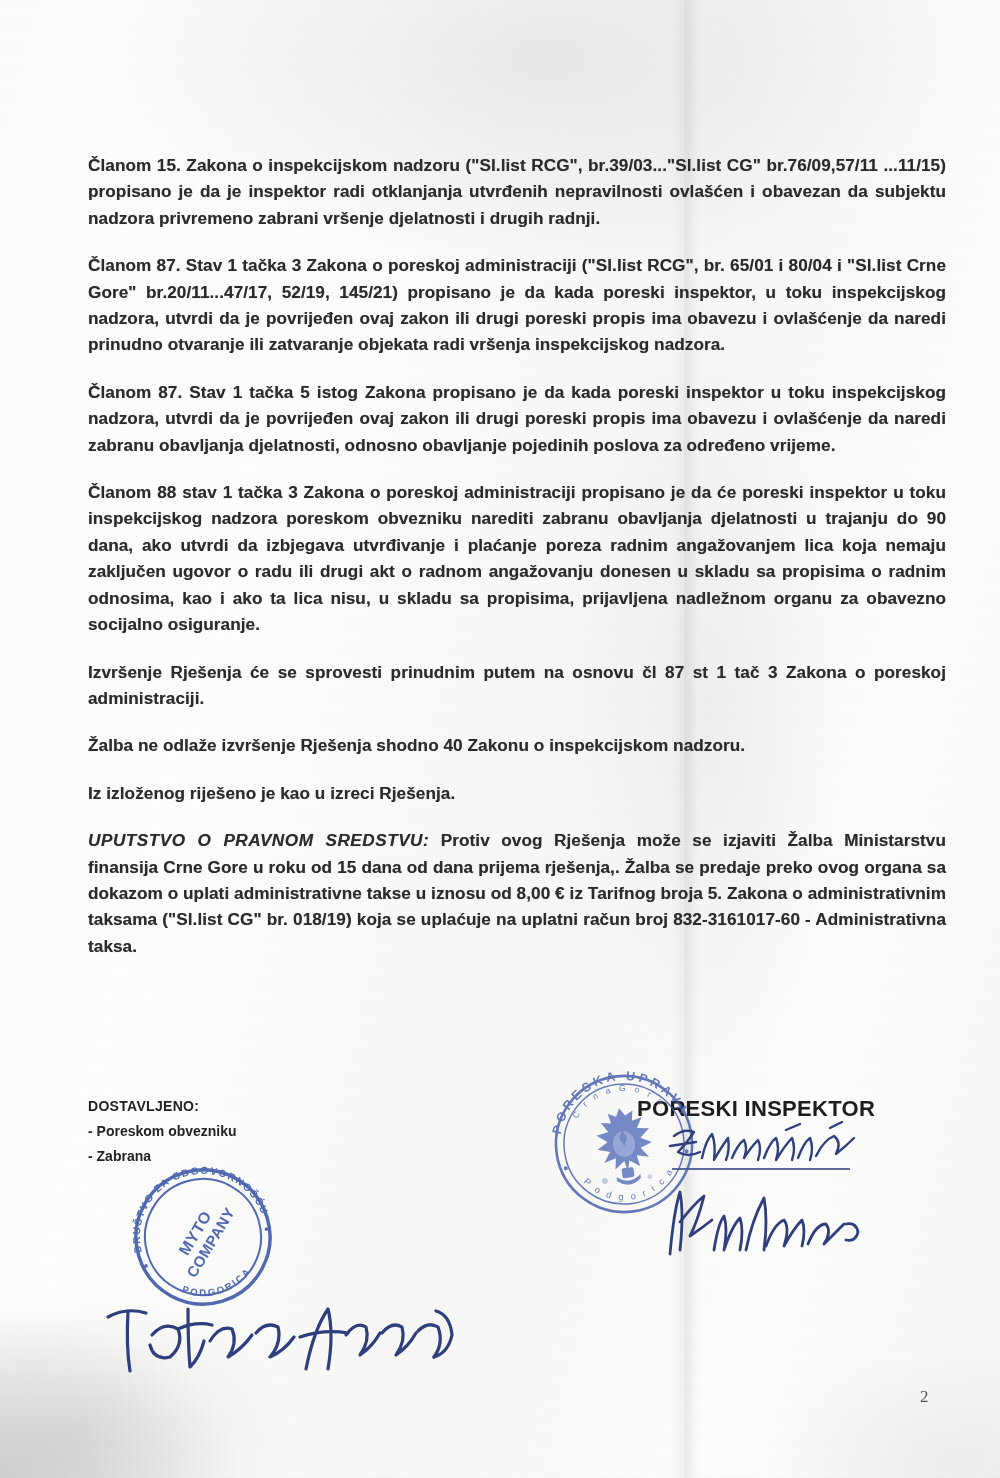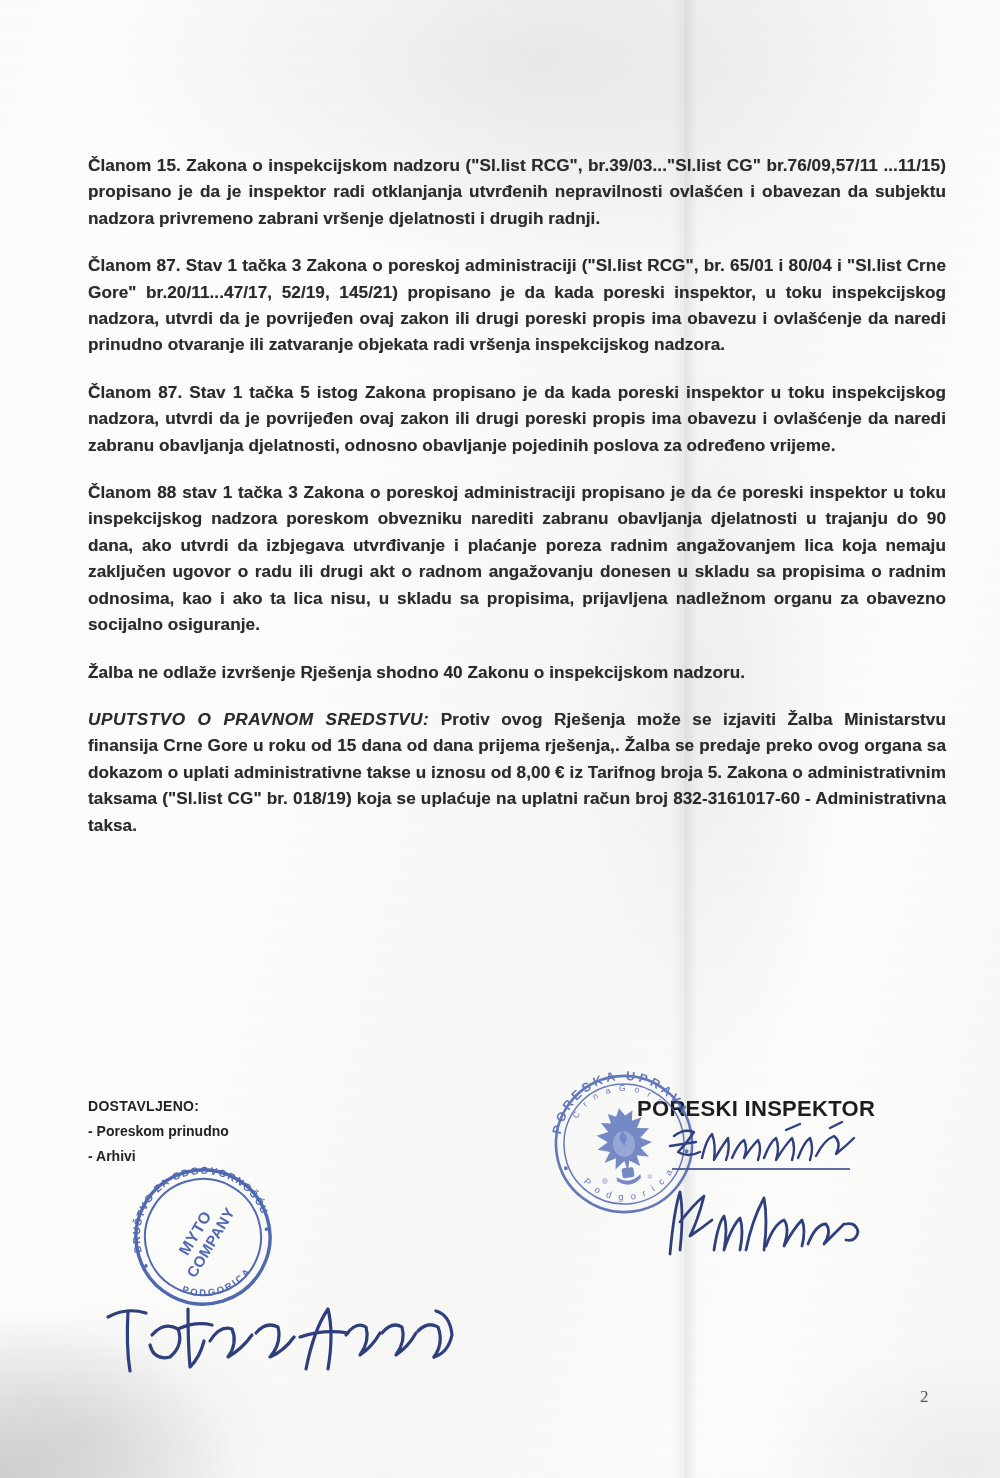--- a/index.html
+++ b/index.html
@@ -133,31 +133,33 @@
 
     <p class="para">Članom 15. Zakona o inspekcijskom nadzoru ("Sl.list RCG", br.39/03..."Sl.list CG" br.76/09,57/11 ...11/15) propisano je da je inspektor radi otklanjanja utvrđenih nepravilnosti ovlašćen i obavezan da subjektu nadzora privremeno zabrani vršenje djelatnosti i drugih radnji.</p>
 
     <p class="para">Članom 87. Stav 1 tačka 3 Zakona o poreskoj administraciji ("Sl.list RCG", br. 65/01 i 80/04 i "Sl.list Crne Gore" br.20/11...47/17, 52/19, 145/21) propisano je da kada  poreski inspektor, u toku inspekcijskog nadzora, utvrdi da je povrijeđen ovaj zakon ili drugi poreski propis ima obavezu i ovlašćenje da naredi prinudno otvaranje ili zatvaranje objekata radi vršenja inspekcijskog nadzora.</p>
 
     <p class="para">Članom 87. Stav 1 tačka 5 istog Zakona propisano je da kada poreski inspektor u toku inspekcijskog nadzora, utvrdi da je povrijeđen ovaj zakon ili drugi poreski propis ima obavezu i ovlašćenje da naredi zabranu obavljanja djelatnosti, odnosno obavljanje pojedinih poslova za određeno vrijeme.</p>
 
     <p class="para">Članom 88 stav 1 tačka 3 Zakona o poreskoj administraciji propisano je da će poreski inspektor u toku inspekcijskog nadzora poreskom obvezniku narediti zabranu obavljanja djelatnosti u trajanju do 90 dana, ako utvrdi da izbjegava utvrđivanje i plaćanje poreza radnim angažovanjem lica koja nemaju zaključen ugovor o radu ili drugi akt o radnom angažovanju donesen u skladu sa propisima o radnim odnosima, kao i ako ta lica nisu, u skladu sa propisima, prijavljena nadležnom organu za obavezno socijalno osiguranje.</p>
 
 
+    <p class="para">Izvršenje Rješenja  će se sprovesti prinudnim putem na osnovu čl 87 st 1 tač 3 Zakona o poreskoj administraciji.</p>
 
     <p class="para">Žalba ne odlaže izvršenje Rješenja shodno 40 Zakonu o inspekcijskom nadzoru.</p>
 
+    <p class="para">Iz izloženog riješeno je kao u izreci Rješenja.</p>
 
     <p class="para"><span class="lead-bold">UPUTSTVO O PRAVNOM SREDSTVU:</span><span> Protiv ovog Rješenja može se izjaviti Žalba Ministarstvu finansija Crne Gore  u roku od 15 dana od dana prijema rješenja,. Žalba se predaje preko ovog organa sa dokazom o uplati administrativne takse u iznosu od  8,00 € iz Tarifnog broja 5. Zakona o administrativnim taksama ("Sl.list CG" br. 018/19) koja se uplaćuje na uplatni račun broj 832-3161017-60 - Administrativna taksa.</span></p>
   </div>
 
   <div id="dostavljeno">
     <div class="hdr">DOSTAVLJENO:</div>
-    <div class="itm">- Poreskom prinudno</div>
-    <div class="itm">- Arhivi</div>
+    <div class="itm">- Poreskom obvezniku</div>
+    <div class="itm">- Zabrana</div>
   </div>
 
   <div id="inspector-block">PORESKI INSPEKTOR</div>
   <div id="sig-rule"></div>
 
   <svg class="stamp" id="stamp-company" viewBox="0 0 170 170" aria-hidden="true">
     <defs>
       <path id="cPathTop" d="M 22,85 A 63,63 0 0 1 148,85"></path>
       <path id="cPathBot" d="M 26,85 A 59,59 0 0 0 144,85"></path>
     </defs>

